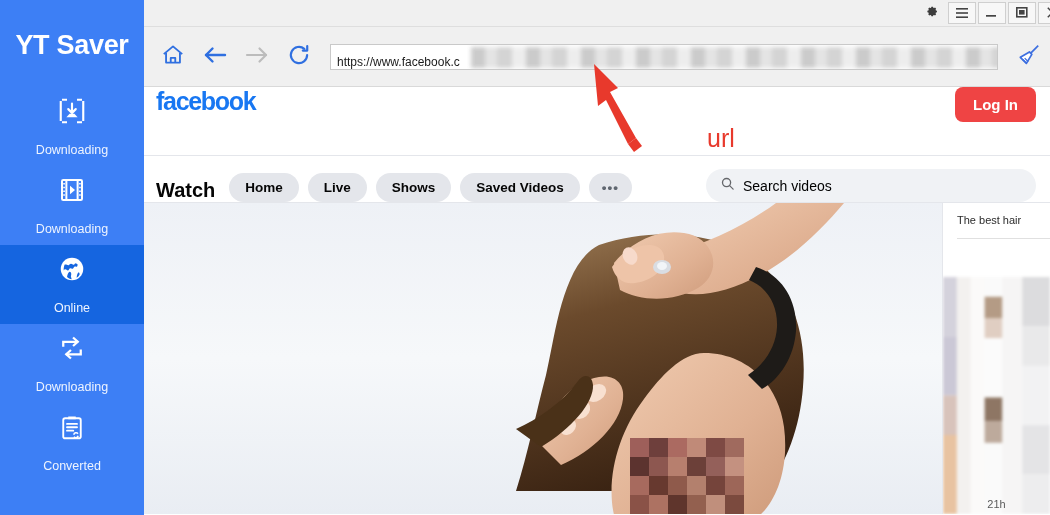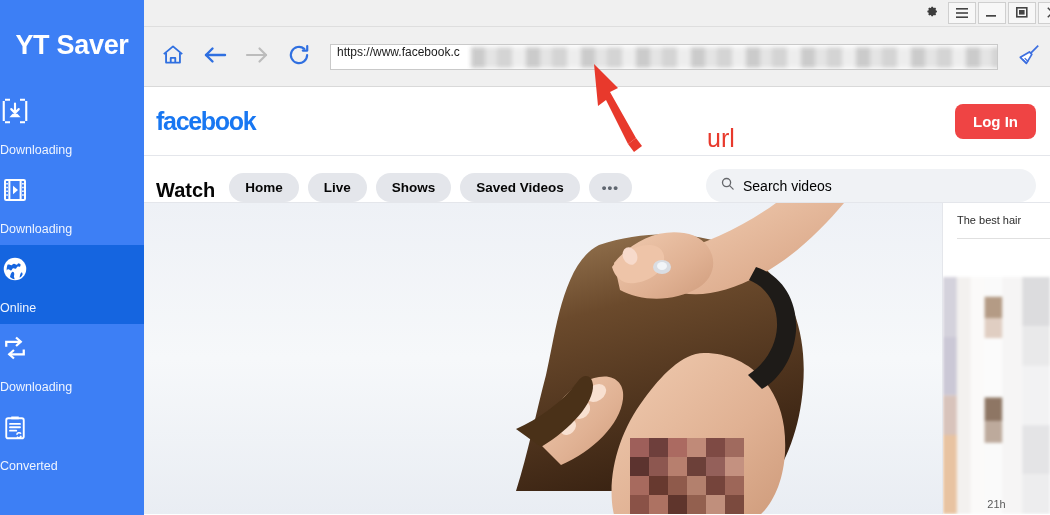--- a/index.html
+++ b/index.html
@@ -24,21 +24,21 @@
     font-weight: bold;
     letter-spacing: -0.3px;
     text-align: center;
     padding-top: 30px;
     padding-bottom: 26px;
   }
   .nav-item {
     height: 79px;
     display: flex;
     flex-direction: column;
-    align-items: flex-start;
+    align-items: center;
     justify-content: center;
     gap: 17px;
     cursor: pointer;
   }
   .nav-item.active { background: #1565e0; }
   .nav-label {
     color: #eef4ff;
     font-size: 12.5px;
   }
   .nav-ico { width: 30px; height: 30px; display:block; }
@@ -80,21 +80,21 @@
     padding: 0 8px 0 14px;
     gap: 12px;
   }
   .tb-ico { cursor: pointer; display: flex; align-items: center; justify-content: center; width: 30px; height: 30px; }
   .urlbar {
     flex: 1;
     height: 26px;
     background: #ffffff;
     border: 1px solid #c9c9c9;
     display: flex;
-    align-items: flex-start;
+    align-items: flex-end;
     padding: 0 6px;
     position: relative;
     overflow: hidden;
     margin-left: 4px;
     margin-right: 6px;
   }
   .url-text {
     font-size: 12px;
     color: #1b1b1b;
     white-space: nowrap;
@@ -112,21 +112,21 @@
     filter: blur(2.2px);
     opacity: .95;
   }
 
   
   .fb-head {
     height: 69px;
     background: #ffffff;
     border-bottom: 1px solid #e4e6eb;
     display: flex;
-    align-items: center;
+    align-items: flex-start;
     padding: 0 14px 0 12px;
   }
   .fb-logo {
     color: #1877f2;
     font-size: 25px;
     font-weight: bold;
     letter-spacing: -1.3px;
   }
   .login-btn {
     margin-left: auto;

